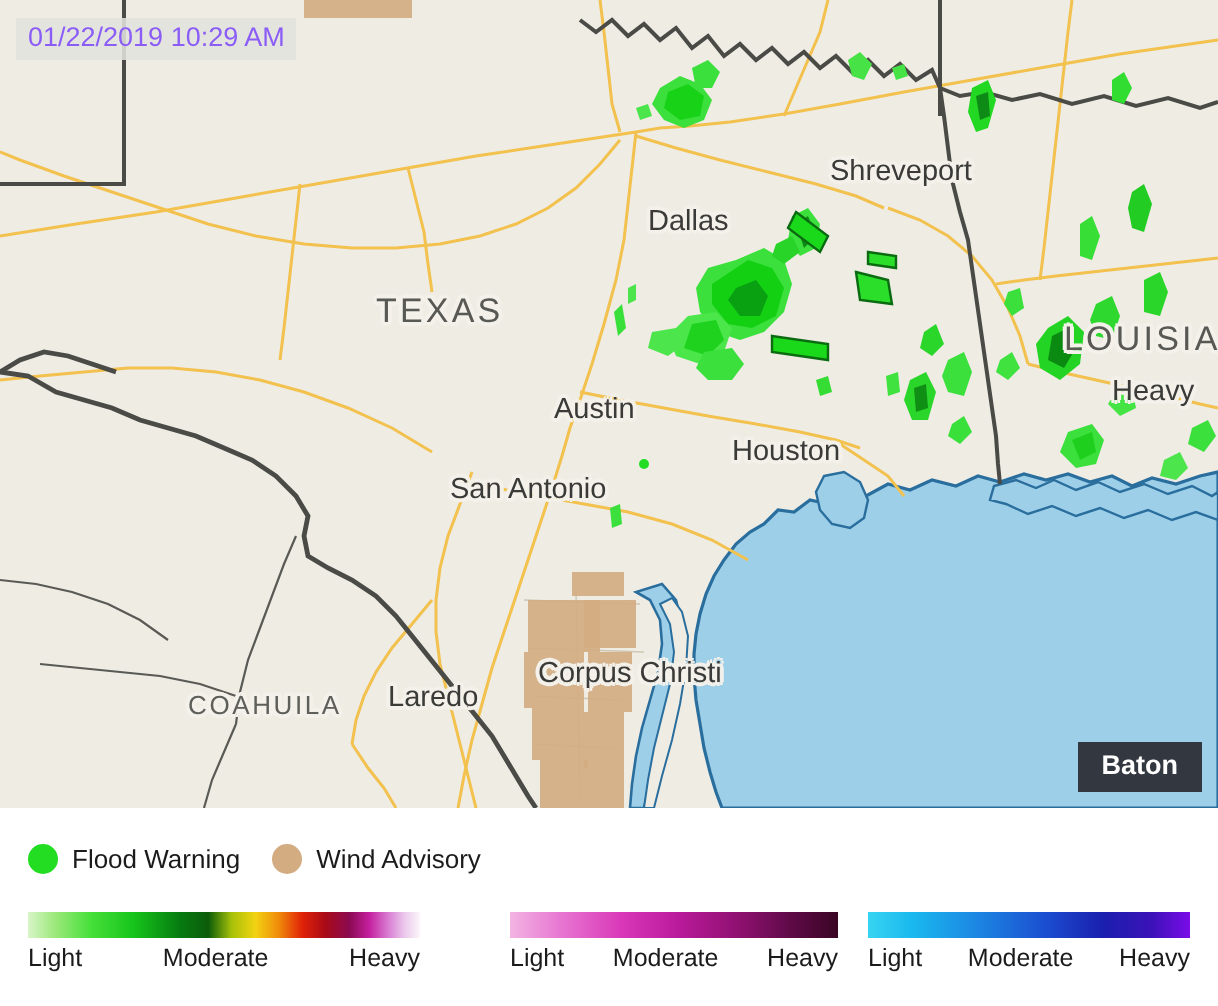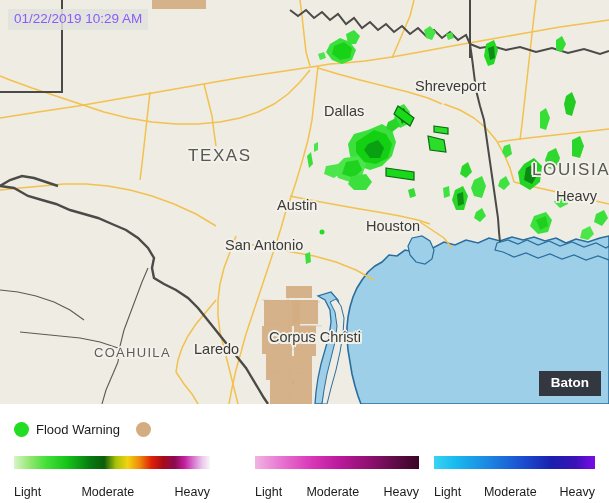--- a/index.html
+++ b/index.html
@@ -141,21 +141,21 @@
   .scale-block {
     box-sizing: border-box;
   }
   .scale-bar {
     height: 13px;
     width: 100%;
   }
   .scale-labels {
     display: flex;
     justify-content: space-between;
-    margin-top: 16px;
+    margin-top: 3px;
     font-size: 12.5px;
     color: #1b1b1b;
   }
   .scale-labels span { line-height: 15px; }
 </style>
 </head>
 <body>
 
 <div id="map-panel">
 
@@ -353,20 +353,21 @@
 
 <div id="legend-panel">
 
   <div id="alert-legend">
     <div class="alert-item">
       <span class="alert-dot" id="dot-0" style="background: rgb(34, 221, 34);"></span>
       <span class="alert-text">Flood Warning</span>
     </div>
     <div class="alert-item">
       <span class="alert-dot" id="dot-1" style="background: rgb(212, 172, 130);"></span>
+      <span class="alert-text">Wind Advisory</span>
     </div>
   </div>
 
   <div id="scales">
 
     <div class="scale-block" id="scale-0" style="position: absolute; left: 14px; width: 196px;">
       <div class="scale-bar" id="bar-0" style="background: linear-gradient(to right, rgb(216, 245, 200) 0%, rgb(156, 232, 122) 7%, rgb(70, 224, 58) 16%, rgb(22, 196, 26) 27%, rgb(6, 122, 16) 39%, rgb(13, 92, 10) 46%, rgb(168, 194, 9) 52%, rgb(242, 211, 18) 58%, rgb(240, 138, 10) 64%, rgb(224, 34, 8) 70%, rgb(168, 10, 24) 76%, rgb(139, 10, 82) 82%, rgb(196, 31, 158) 87%, rgb(217, 127, 212) 92%, rgb(235, 200, 236) 96%, rgb(251, 246, 250) 100%);"></div>
       <div class="scale-labels">
         <span>Light</span>
         <span>Moderate</span>

